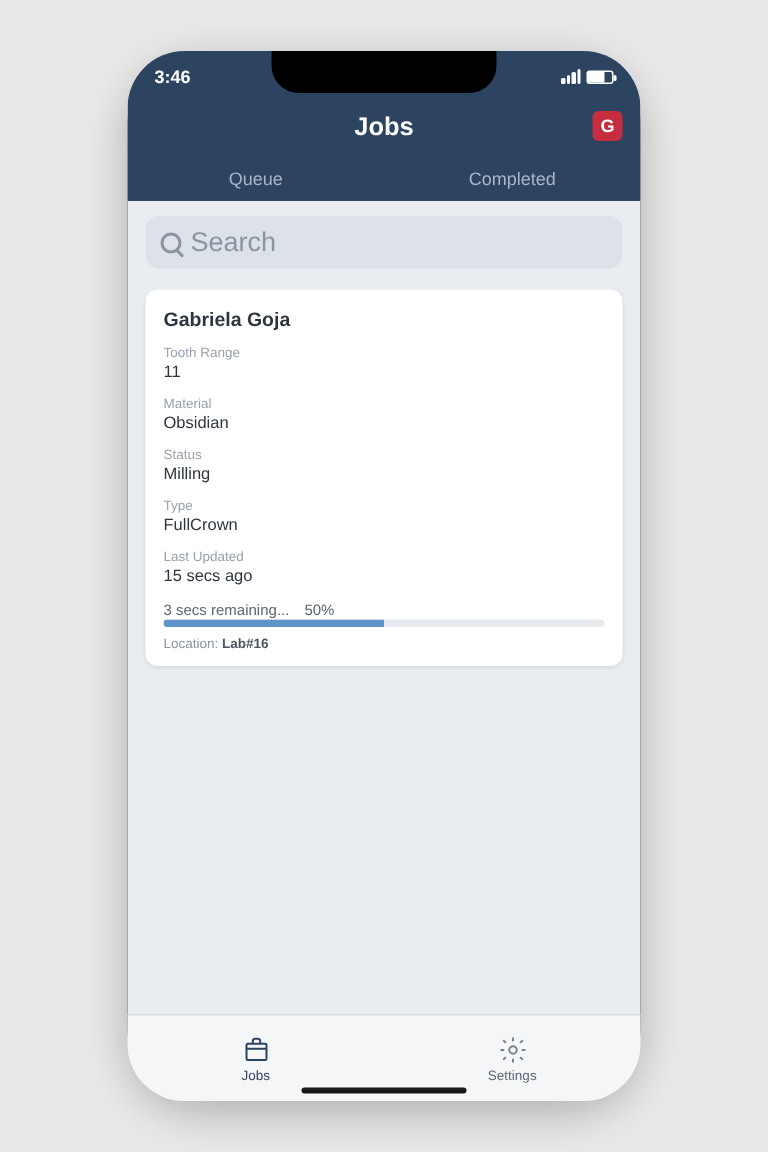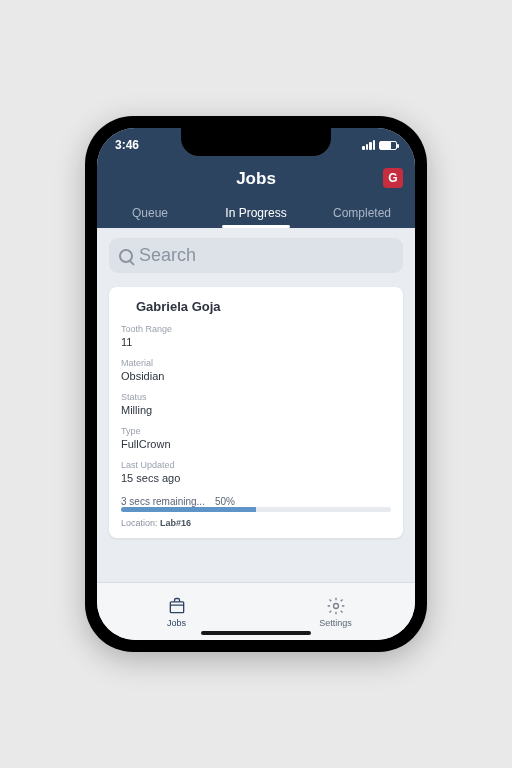--- a/index.html
+++ b/index.html
@@ -1,17 +1,17 @@
 <!DOCTYPE html>
 <html><head>
   <meta charset="utf-8">
   <style>
     * { margin:0; padding:0; box-sizing:border-box; font-family: -apple-system, Helvetica, Arial, sans-serif; }
     body { width:512px; height:768px; background:#e9e9ea; display:flex; align-items:center; justify-content:center; overflow:hidden; }
-    .phone { width:342px; height:536px; background:#000; border-radius:48px; padding:12px; box-shadow:0 8px 30px rgba(0,0,0,.25); position:relative; }
+    .phone { width:342px; height:700px; background:#000; border-radius:48px; box-shadow:0 8px 30px rgba(0,0,0,.25); position:relative; }
     .screen { width:100%; height:100%; background:#e9edf1; border-radius:38px; overflow:hidden; position:relative; display:flex; flex-direction:column; }
     .notch { position:absolute; top:0; left:50%; transform:translateX(-50%); width:150px; height:28px; background:#000; border-bottom-left-radius:18px; border-bottom-right-radius:18px; z-index:50; }
     .statusbar { height:34px; display:flex; align-items:center; justify-content:space-between; padding:0 18px; font-size:12px; font-weight:600; color:#fff; position:relative; z-index:60;}
     .sb-right { display:flex; gap:4px; align-items:center; }
     .sig { display:flex; align-items:flex-end; gap:1px; }
     .sig i { width:2.5px; background:#fff; display:block; border-radius:1px;}
     .sig i:nth-child(1){height:4px} .sig i:nth-child(2){height:6px} .sig i:nth-child(3){height:8px} .sig i:nth-child(4){height:10px}
     .batt { width:18px; height:9px; border:1px solid #fff; border-radius:2px; position:relative; }
     .batt::after { content:""; position:absolute; right:-3px; top:2px; width:2px; height:4px; background:#fff; border-radius:1px;}
     .batt i { display:block; width:70%; height:100%; background:#fff; }
@@ -23,21 +23,21 @@
     .tab { flex:1; text-align:center; padding:10px 0 8px; font-size:12px; color:#a9b6c6; position:relative; cursor:pointer;}
     .tab.active { color:#fff; }
     .tab.active::after { content:""; position:absolute; bottom:0; left:50%; transform:translateX(-50%); width:68px; height:3px; background:#fff; border-radius:2px;}
     .content { flex:1; overflow:auto; padding:10px 12px 0; }
     .search-wrap { background:#dde2e8; border-radius:9px; display:flex; align-items:center; padding:7px 10px; gap:6px; margin-bottom:14px;}
     .search-icon { width:14px; height:14px; border:2px solid #8b94a1; border-radius:50%; position:relative; }
     .search-icon::after { content:""; position:absolute; width:6px; height:2px; background:#8b94a1; bottom:-3px; right:-4px; transform:rotate(45deg); border-radius:1px;}
     .search-input { flex:1; border:none; background:transparent; font-size:18px; color:#6d7785; outline:none;}
     .search-input::placeholder { color:#8b94a1; }
     .card { background:#fff; border-radius:8px; padding:12px 12px 10px; box-shadow:0 1px 3px rgba(0,0,0,.08);}
-    .card-title { font-size:13px; font-weight:600; color:#2d3440; margin-bottom:10px;margin-left:15px;}
+    .card-title { font-size:13px; font-weight:600; color:#2d3440; margin-bottom:10px;}
     .grid3 { display:grid; grid-template-columns:repeat(1,1fr); column-gap:6px; }
     .cell-label { font-size:9px; color:#9aa1ad; margin-bottom:2px; }
     .cell-value { font-size:11px; color:#2d3440; margin-bottom:10px;}
     .prog-row { display:flex; align-items:center; gap:10px; font-size:10px; color:#5c6575; margin-top:2px;}
     .bar { flex:1; height:5px; background:#e7ebef; border-radius:3px; overflow:hidden; position:relative;}
     .bar i { display:block; height:100%; background:#5e94c8; width:50%;}
     .location { font-size:9px; color:#8b94a1; margin-top:6px;}
     .location b { font-weight:600; color:#4a535f;}
     .tabbar { height:58px; background:#f5f6f8; border-top:1px solid #d9dde2; display:flex; }
     .tb-item { flex:1; display:flex; flex-direction:column; align-items:center; justify-content:center; gap:2px; font-size:9px; color:#5e6773; cursor:pointer;}
@@ -67,21 +67,20 @@
               <i></i>
             </span>
         </div>
       </div>
       <div class="title-row">
         <div class="app-title">Jobs</div>
         <div class="brand-badge">G</div>
       </div>
       <div class="tabs">
         <div class="tab">Queue</div>
-        <div class="tab active">In Progress</div>
         <div class="tab">Completed</div>
       </div>
     </div>
 
     <div class="content">
       <div class="search-wrap">
         <span class="search-icon"></span>
         <input class="search-input" placeholder="Search" style="">
       </div>
 

